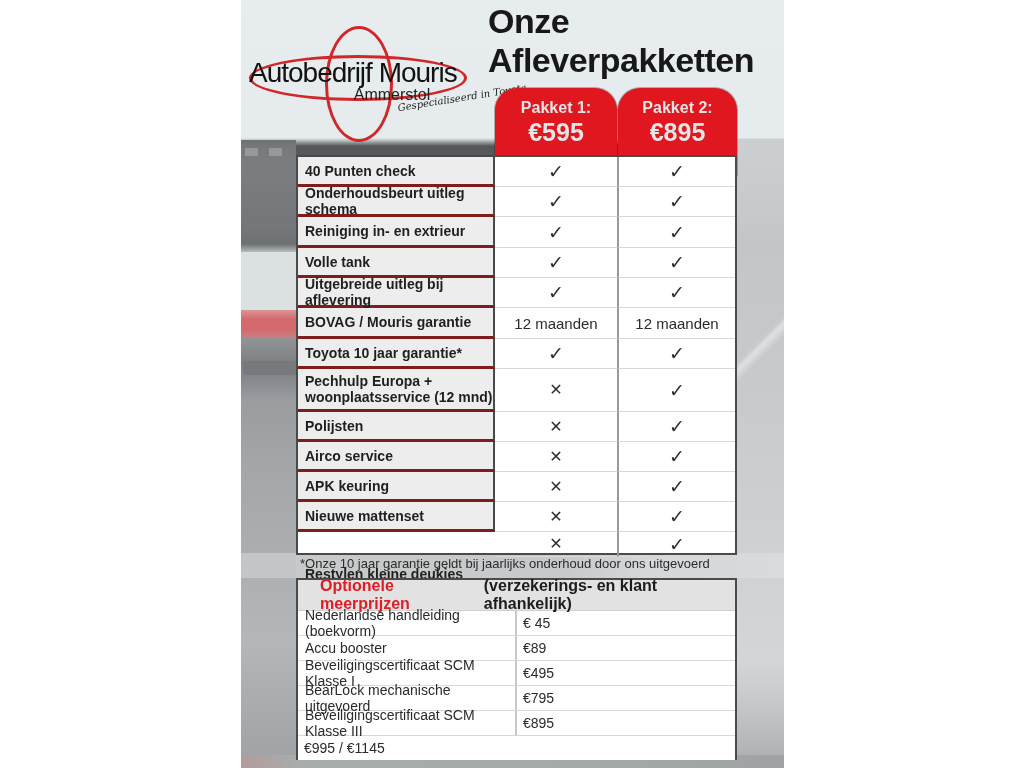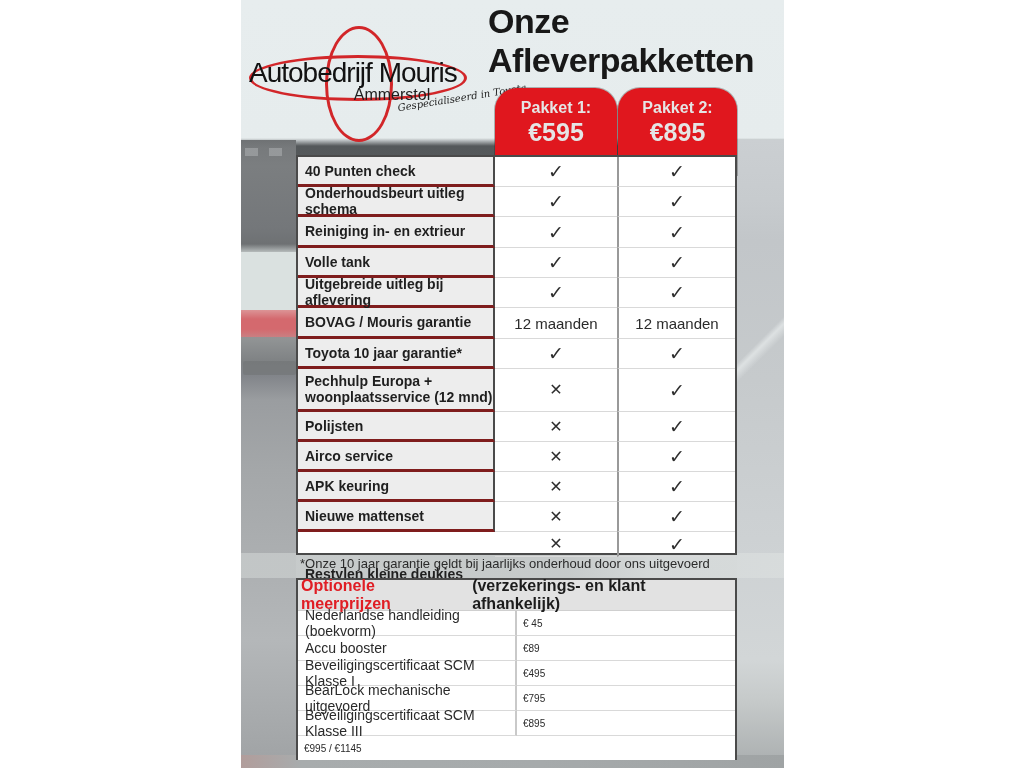--- a/index.html
+++ b/index.html
@@ -67,28 +67,28 @@
   .mark{font-family:"DejaVu Sans",sans-serif;font-size:19px;line-height:1;color:#2e2e2e;}
   .mark.x{font-size:16px;}
   .tval{font-size:15px;}
 
   
   .footnote{position:absolute;left:59px;top:556px;font-size:13px;color:#2b2b2b;}
 
   
   .opt{position:absolute;left:55px;top:578px;width:441px;border:2px solid #4a4a4a;border-bottom:none;
        box-sizing:border-box;background:#fff;}
-  .opt-head{height:30px;background:#e2e2e2;display:flex;align-items:center;padding-left:3px;
+  .opt-head{height:30px;background:#e2e2e2;display:flex;align-items:center;padding-left:22px;
             font-size:16px;font-weight:bold;color:#1c1c1c;border-bottom:1px solid #cfcfcf;}
   .opt-head .red{color:#e01d24;margin-right:5px;}
   .orow{display:flex;width:100%;}
   .olabel{width:219px;box-sizing:border-box;border-right:2px solid #c9c9c9;border-bottom:1px solid #d9d9d9;
           display:flex;align-items:center;padding-left:7px;font-size:14px;color:#2a2a2a;}
   .oval{flex:1;box-sizing:border-box;border-bottom:1px solid #d9d9d9;display:flex;align-items:center;
-        padding-left:6px;font-size:10px;color:#2a2a2a;}
+        padding-left:6px;font-size:14px;color:#2a2a2a;}
 </style>
 </head>
 <body>
 
 <div class="canvas">
   <div class="poster">
 
     <div class="strip-left">
       <div class="handles"></div>
       <div class="window"></div>

